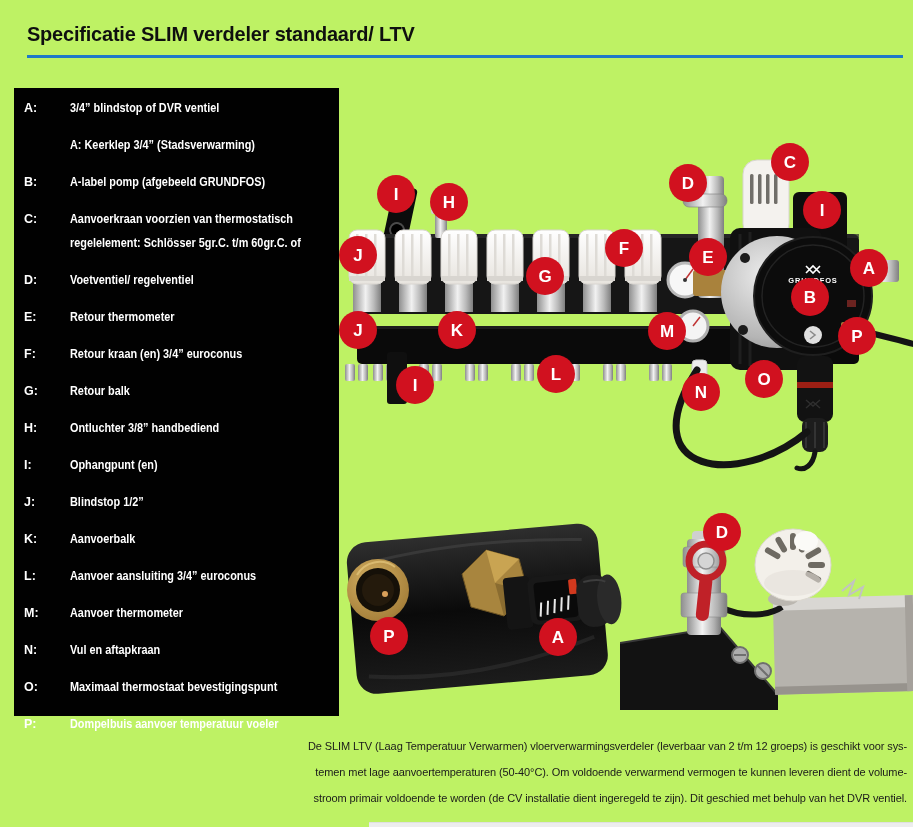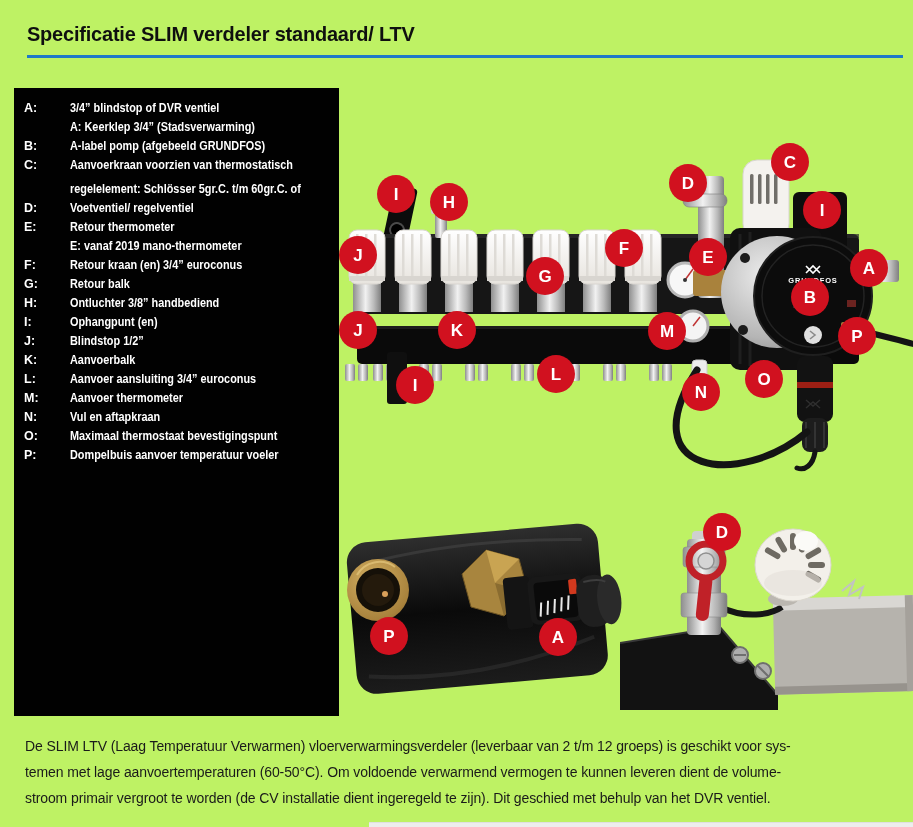--- a/index.html
+++ b/index.html
@@ -6,33 +6,33 @@
   .page{position:relative;width:913px;height:827px;background:#bef264;overflow:hidden;
         font-family:"Liberation Sans",sans-serif;}
   
   .title{position:absolute;left:27px;top:22px;font-size:21px;font-weight:700;color:#0f0f0f;
          letter-spacing:-0.2px;white-space:nowrap;transform:scaleX(.95);transform-origin:left;}
   .rule{position:absolute;left:27px;top:55px;width:876px;height:3px;background:#1e79c8;}
   
   .legend{position:absolute;left:14px;top:88px;width:325px;height:628px;background:#010101;
           box-sizing:border-box;padding:6px 8px 0 10px;}
   .lrow{display:flex;line-height:17px;font-size:12.5px;font-weight:700;color:#ffffff;white-space:nowrap;}
-  .lrow.f{margin-top:6px}.lrow.n{margin-top:2px}.lrow.t{margin-top:7px}
+  .lrow.f{margin-top:6px}.lrow.n{margin-top:20px}.lrow.t{margin-top:7px}
   .lkey{width:46px;flex:none;}
   .ltxt{flex:1;transform:scaleX(.87);transform-origin:left;}
   
   .photo{position:absolute;}
   .photo svg{display:block;}
   
   .marker{position:absolute;width:38px;height:38px;border-radius:50%;background:#d1111f;
           color:#fff;font-weight:700;font-size:17px;display:flex;align-items:center;
           justify-content:center;line-height:1;}
   
-  .body-text{position:absolute;left:25px;top:733px;width:882px;font-size:14px;color:#1a1a1a;
-             letter-spacing:-0.1px;}
+  .body-text{position:absolute;left:25px;top:733px;width:882px;font-size:11px;color:#1a1a1a;
+             letter-spacing:-0.1px;text-align:right;}
   .body-text .bline{line-height:26px;white-space:nowrap;}
   
   .cropped-bar{position:absolute;left:369px;top:822px;width:544px;height:5px;background:#ededed;
                border-top:1px solid #e0e0e0;}
 </style>
 </head>
 <body>
 
 <div class="page">
 
@@ -60,24 +60,20 @@
         <span class="lkey"></span>
         <span class="ltxt">regelelement: Schlösser  5gr.C. t/m 60gr.C. of</span>
       </div>
       <div class="lrow n">
         <span class="lkey">D:</span>
         <span class="ltxt">Voetventiel/ regelventiel</span>
       </div>
       <div class="lrow n">
         <span class="lkey">E:</span>
         <span class="ltxt">Retour thermometer</span>
-      </div>
-      <div class="lrow n">
-        <span class="lkey"></span>
-        <span class="ltxt">E: vanaf 2019 mano-thermometer</span>
       </div>
       <div class="lrow n">
         <span class="lkey">F:</span>
         <span class="ltxt">Retour kraan (en) 3/4” euroconus</span>
       </div>
       <div class="lrow n">
         <span class="lkey">G:</span>
         <span class="ltxt">Retour balk</span>
       </div>
       <div class="lrow n">
@@ -395,18 +391,18 @@
       <div class="marker" style="left: 745px; top: 360px; background: rgb(209, 17, 31);">O</div>
       <div class="marker" style="left: 396px; top: 366px; background: rgb(209, 17, 31);">I</div>
       <div class="marker" style="left: 682px; top: 373px; background: rgb(209, 17, 31);">N</div>
       <div class="marker" style="left: 370px; top: 617px; background: rgb(209, 17, 31);">P</div>
       <div class="marker" style="left: 539px; top: 618px; background: rgb(209, 17, 31);">A</div>
       <div class="marker" style="left: 703px; top: 513px; background: rgb(209, 17, 31);">D</div>
     </div>
 
   <div class="body-text" id="body-text">
       <div class="bline">De SLIM LTV (Laag Temperatuur Verwarmen) vloerverwarmingsverdeler (leverbaar van 2 t/m 12 groeps) is geschikt voor sys-</div>
-      <div class="bline">temen met lage aanvoertemperaturen (60-50°C). Om voldoende verwarmend vermogen te kunnen leveren dient de volume-</div>
-      <div class="bline">stroom primair vergroot te worden (de CV installatie dient ingeregeld te zijn). Dit geschied met behulp van het DVR ventiel.</div>
+      <div class="bline">temen met lage aanvoertemperaturen (50-40°C). Om voldoende verwarmend vermogen te kunnen leveren dient de volume-</div>
+      <div class="bline">stroom primair voldoende te worden (de CV installatie dient ingeregeld te zijn). Dit geschied met behulp van het DVR ventiel.</div>
     </div>
 
   <div class="cropped-bar"></div>
 </div>
 
 </body></html>

